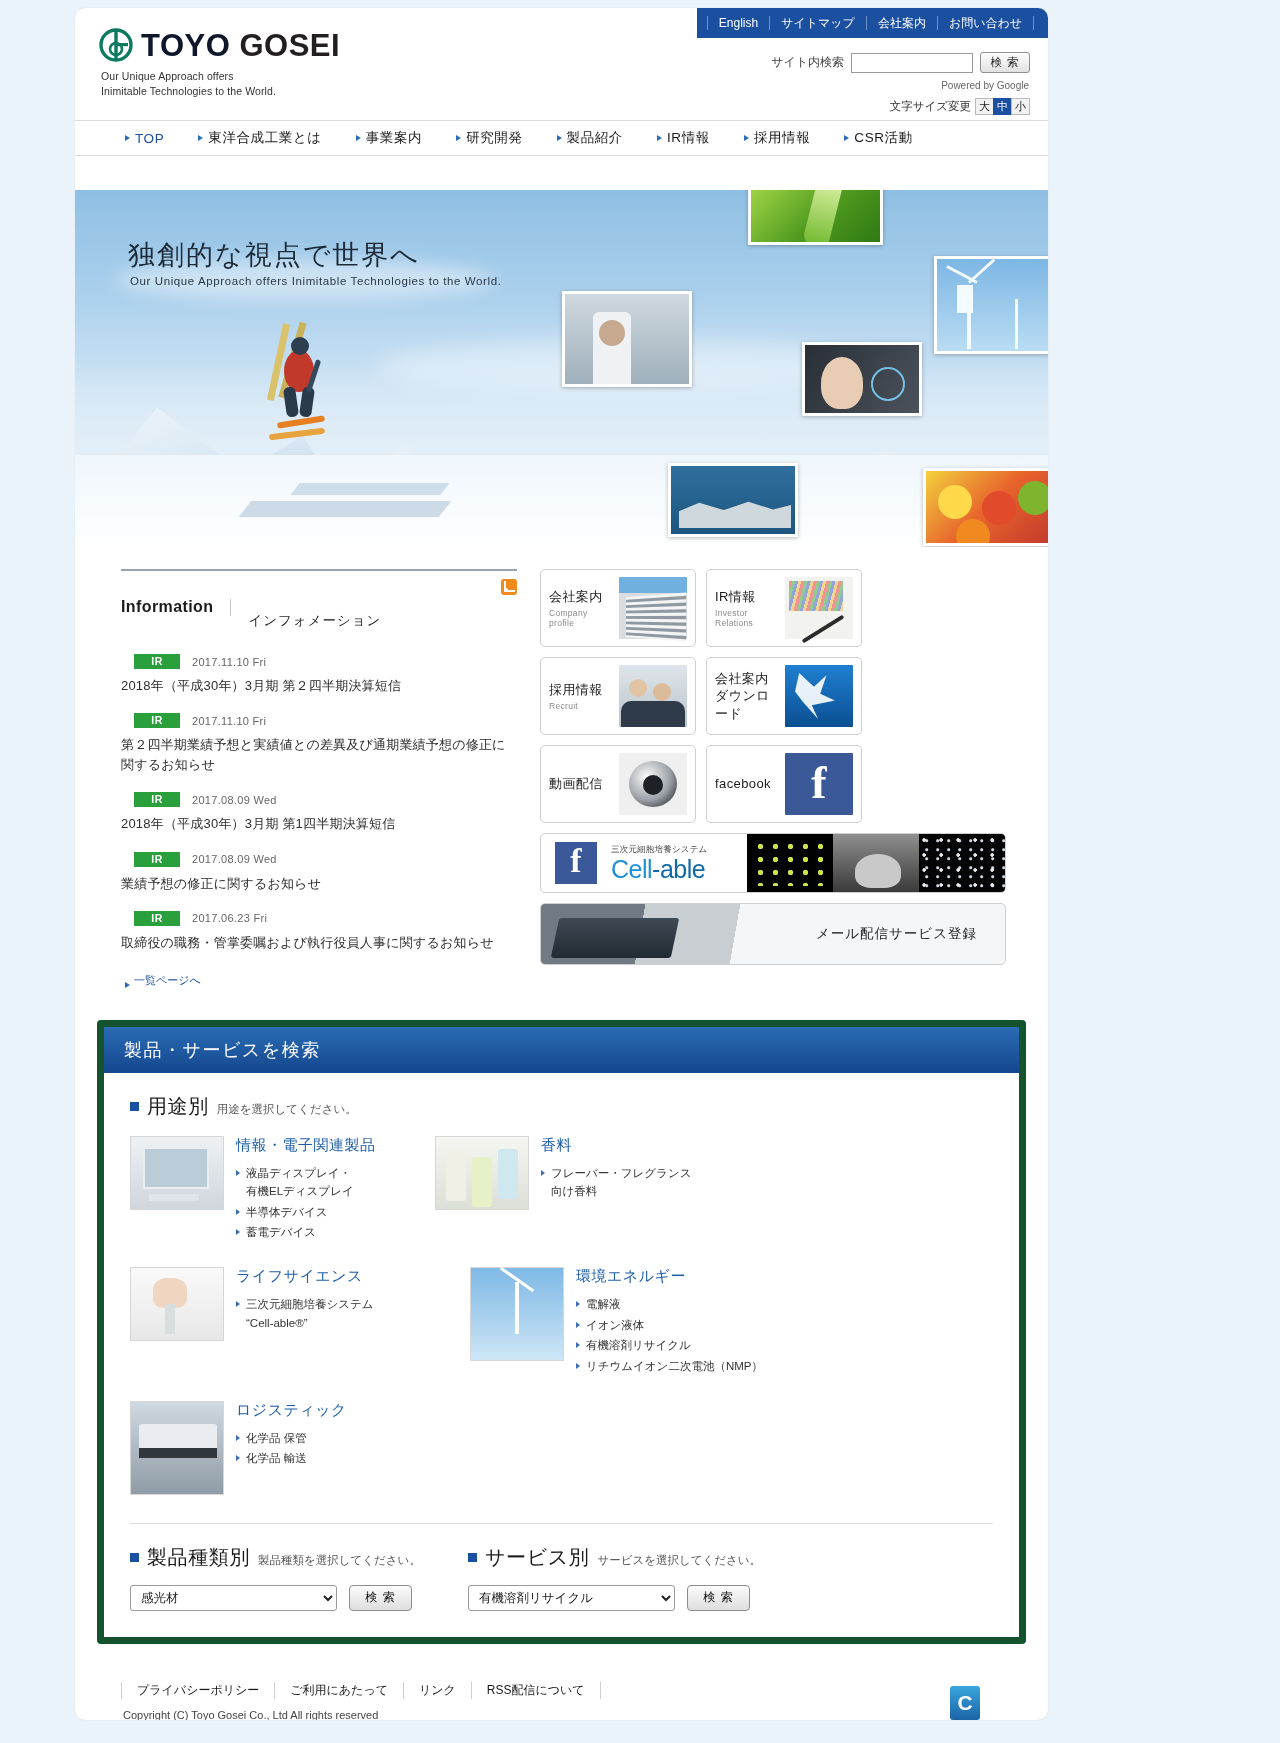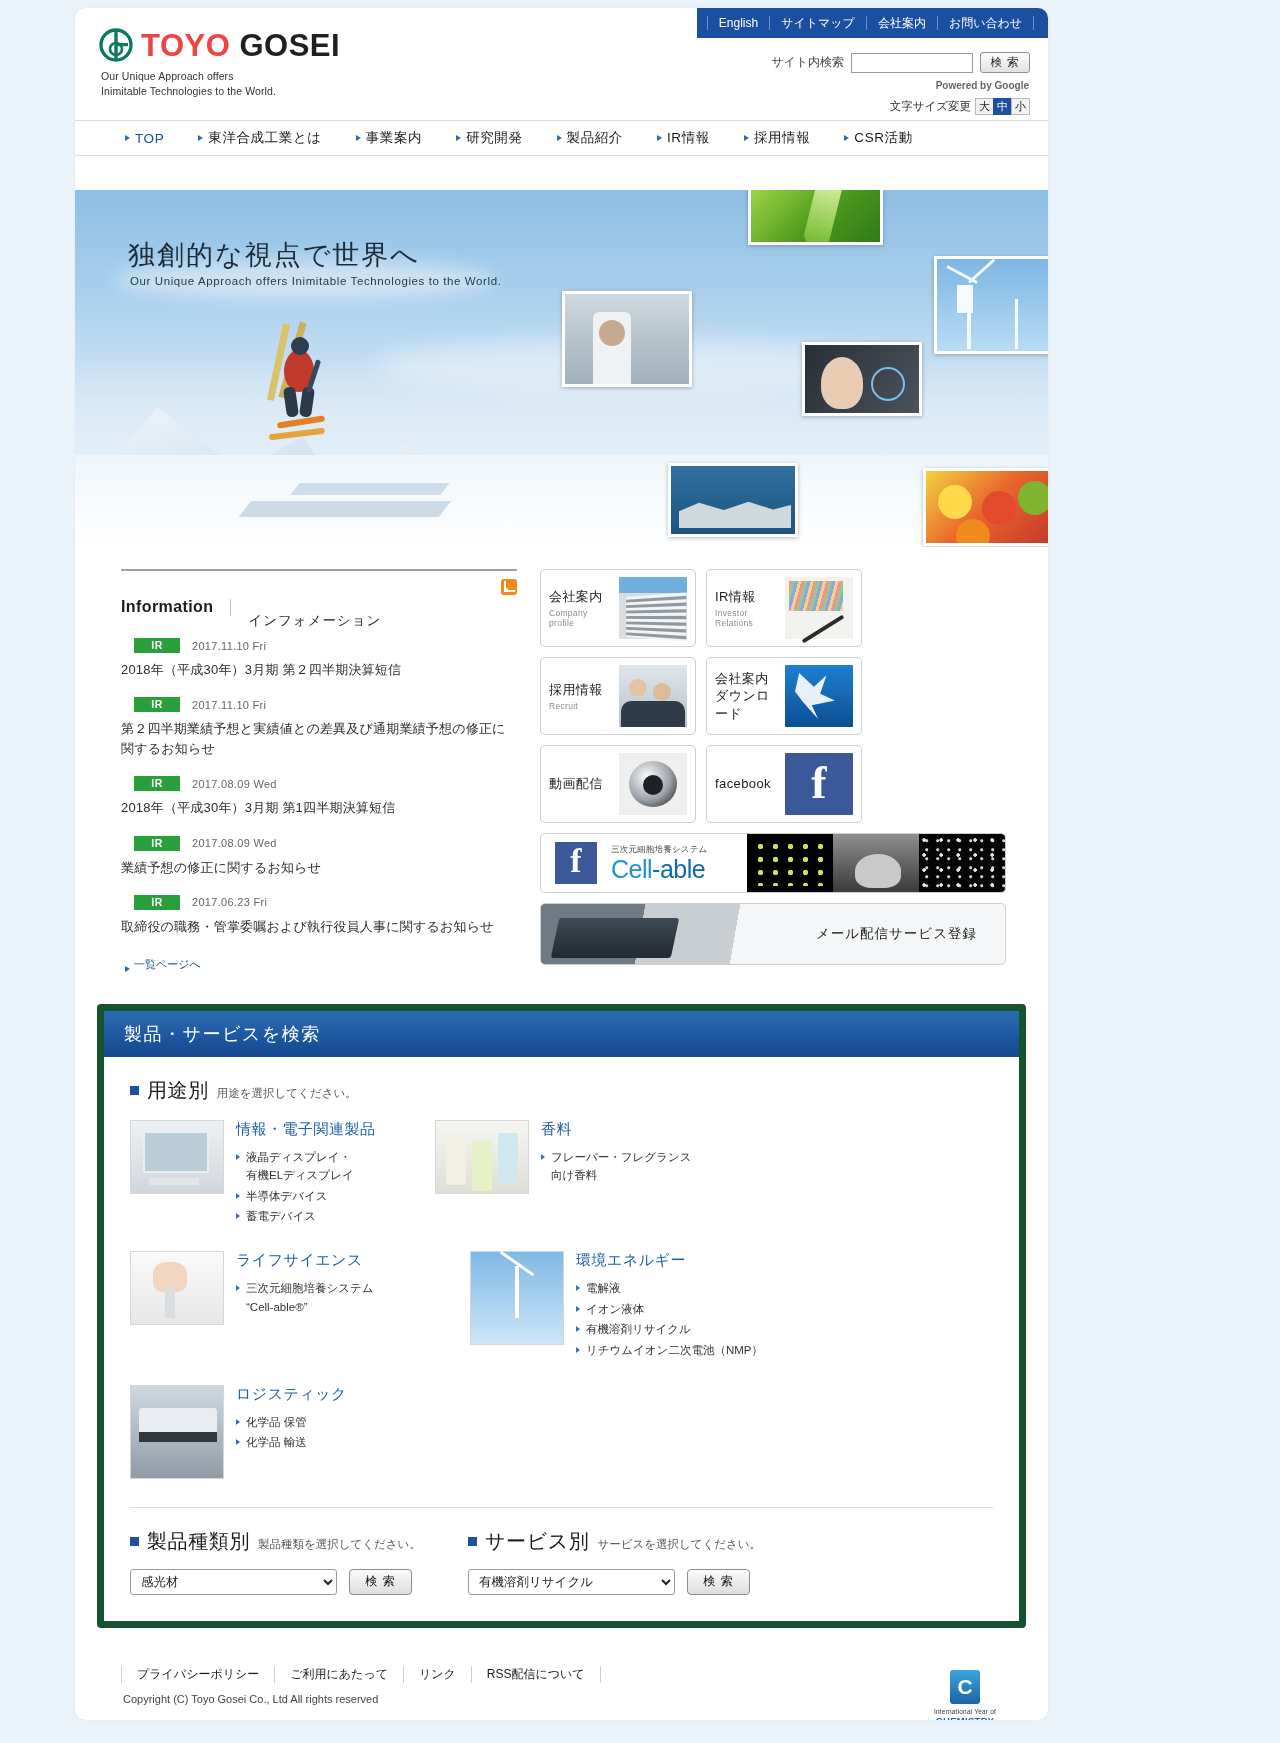--- a/index.html
+++ b/index.html
@@ -18,21 +18,21 @@
     box-shadow: 0 0 1px rgba(0,0,0,.18);
     overflow: hidden;
   }
 
   
   .header { position: relative; height: 112px; }
   .logo-wrap { position: absolute; left: 24px; top: 20px; }
   .logo-row { display: flex; align-items: center; gap: 8px; }
   .logo-mark { width: 34px; height: 34px; flex: none; }
   .logo-text { font-size: 31px; font-weight: bold; letter-spacing: .5px; line-height: 1; }
-  .logo-text .t-o { color: #ef4444; }
+  .logo-text .t-o { color: #0f172a; }
   .logo-text .t-d { color: #231f20; }
   .logo-tag { margin-top: 7px; margin-left: 2px; font-size: 10.5px; color: #333; line-height: 1.45; letter-spacing: .1px; }
 
   .utilbar {
     position: absolute; right: 0; top: 0;
     background: #1b4fa0; height: 30px;
     display: flex; align-items: center;
     padding: 0 14px 0 10px;
     color: #fff; font-size: 12px;
   }
@@ -55,21 +55,21 @@
   }
   .btn-search {
     height: 21px; min-width: 50px;
     border: 1px solid #8f8f8f; border-radius: 3px;
     background: linear-gradient(#fdfdfd,#e2e2e2);
     font-family: inherit; font-size: 11.5px; color: #222;
     letter-spacing: 1px; cursor: pointer;
   }
   .powered {
     position: absolute; right: 19px; top: 72px;
-    font-size: 10px; color: #666; font-weight: bold;
+    font-size: 10px; color: #666;
   }
   .fontsize {
     position: absolute; right: 18px; top: 90px;
     display: flex; align-items: center; gap: 0;
     font-size: 11.5px; color: #333;
   }
   .fontsize .fs-lbl { margin-right: 5px; }
   .fs-btn {
     width: 19px; height: 17px; display: inline-flex;
     align-items: center; justify-content: center;
@@ -151,21 +151,21 @@
     padding-top: 13px; position: relative;
   }
   .info-head .en { font-size: 16px; font-weight: bold; color: #1b1b1b; letter-spacing: .4px; }
   .info-head .sep { width: 1px; height: 17px; background: #c5c5c5; margin: 0 17px; }
   .info-head .jp { font-size: 13.5px; color: #2a2a2a; letter-spacing: 1px; margin-top: 28px; }
   .rss { position: absolute; right: 0; top: 8px; width: 16px; height: 16px; background: #f08a1a; border-radius: 3px; }
   .rss::before { content:""; position:absolute; left:3px; bottom:3px; width:4px; height:4px; background:#fff; border-radius:50%; }
   .rss::after { content:""; position:absolute; left:3px; bottom:3px; width:9px; height:9px; border:2.5px solid #fff; border-radius:0 0 0 0; border-top:none; border-right:none;
     -webkit-mask: radial-gradient(circle at 0 100%, transparent 0, #000 0); }
 
-  .news-list { margin-top: 8px; }
+  .news-list { margin-top: 24px; }
   .news-item { margin-bottom: 17px; }
   .news-meta { display: flex; align-items: center; gap: 12px; margin-bottom: 7px; padding-left: 13px; }
   .cat {
     display: inline-block; min-width: 46px; height: 15px; line-height: 15px;
     background: #2aa03c; color: #fff; font-size: 10.5px; font-weight: bold;
     text-align: center; letter-spacing: .5px;
   }
   .news-date { font-size: 11px; color: #666; letter-spacing: .3px; }
   .news-title { font-size: 13px; color: #2d2d2d; line-height: 1.55; letter-spacing: .2px; }
   .more-link { display: flex; align-items: flex-end; gap: 4px; margin-top: 20px; padding-left: 4px; font-size: 11px; color: #1b4fa0; text-decoration: none; }

